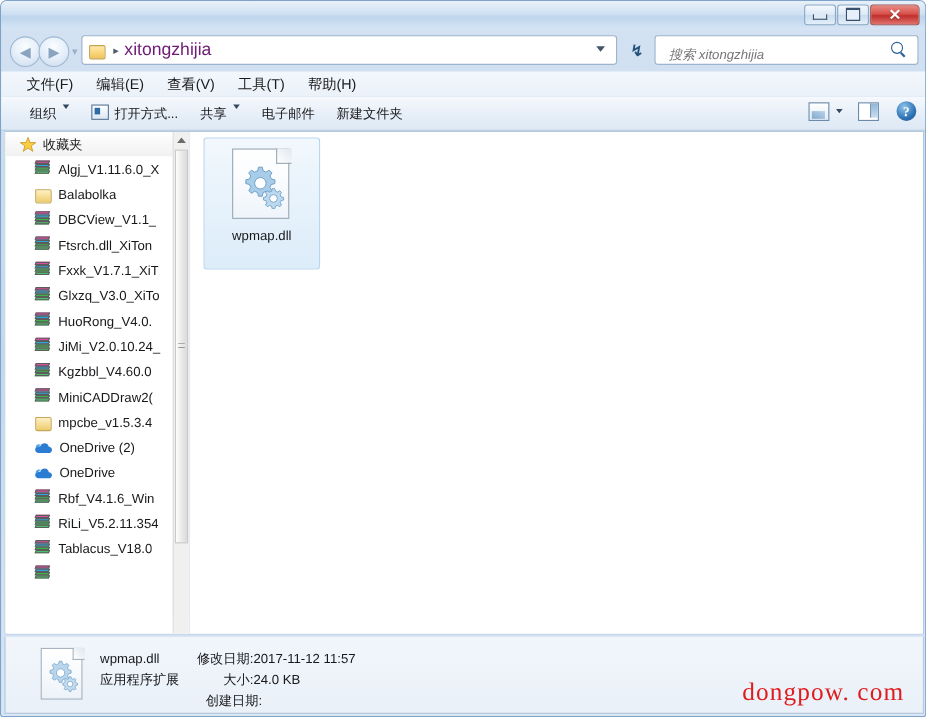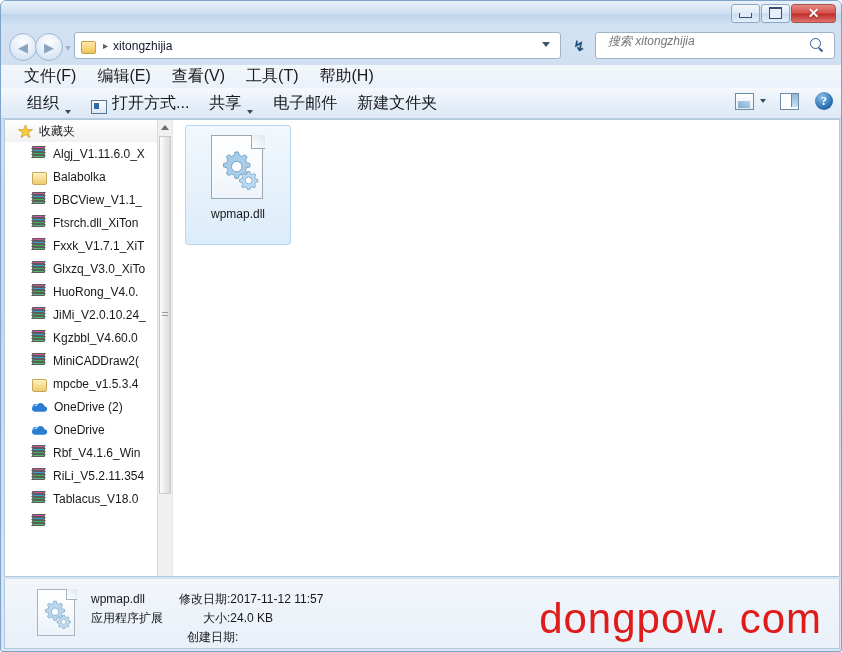--- a/index.html
+++ b/index.html
@@ -107,21 +107,21 @@
   }
   .addr-folder-icon .fbody {
     position: absolute; left: 1px; top: 2px;
     width: 13px; height: 11px;
     background: linear-gradient(to bottom, #ffe9a8 0%, #f8d477 60%, #edc25c 100%);
     border: 1px solid #c6a24a;
     border-radius: 1px 2px 2px 2px;
   }
   .addr-sep { color: #4a5a6b; font-size: 10px; margin: 0 5px 0 7px; }
   .addr-text {
-    font-size: 12px; color: #0f172a;
+    font-size: 16px; color: #701a75;
   }
   .addr-drop {
     position: absolute; right: 10px; top: 9px;
     width: 0; height: 0;
     border-left: 4px solid transparent;
     border-right: 4px solid transparent;
     border-top: 5px solid #42546a;
   }
   #refreshbtn {
     position: absolute; left: 566px; top: 7px;
@@ -129,21 +129,21 @@
     display: flex; align-items: center; justify-content: center;
     color: #23527c; font-size: 14px; font-weight: bold;
   }
   #searchbox {
     position: absolute; left: 594px; top: 5px;
     width: 240px; height: 27px;
     box-sizing: border-box;
     background: #ffffff;
     border: 1px solid #9cb4cc;
     border-radius: 3px;
-    display: flex; align-items: flex-start;
+    display: flex; align-items: flex-end;
   }
   #searchinput {
     border: none; outline: none;
     background: transparent;
     margin-left: 10px;
     width: 195px;
     font-size: 12px;
     font-style: italic;
     color: #5b6b7d;
     font-family: "Liberation Sans", sans-serif;
@@ -168,37 +168,37 @@
 
   
   #menubar {
     position: absolute; left: 0; top: 64px;
     width: 842px; height: 23px;
     background: linear-gradient(to bottom, #f3f7fc 0%, #eaf1f9 100%);
     display: flex; align-items: center;
     border-bottom: 1px solid #cddbea;
   }
   .menuitem {
-    font-size: 16px; color: #1a1a1a;
+    font-size: 13px; color: #1a1a1a;
     padding: 2px 9px;
     margin-left: 3px;
   }
   #menubar .menuitem:first-child { margin-left: 14px; }
 
   
   #toolbar {
     position: absolute; left: 0; top: 87px;
     width: 842px; height: 30px;
     background: linear-gradient(to bottom, #f6f9fd 0%, #e7eff8 50%, #dde9f5 100%);
     border-bottom: 1px solid #b9cde2;
     display: flex; align-items: center;
   }
   .tbitem {
-    display: flex; align-items: flex-end;
-    font-size: 16px; color: #17181a;
+    display: flex; align-items: flex-start;
+    font-size: 12px; color: #17181a;
     padding: 3px 8px;
     margin-right: 4px;
   }
   #toolbar .tbitem:first-child { margin-left: 18px; }
   .tb-caret {
     width: 0; height: 0;
     border-left: 3.5px solid transparent;
     border-right: 3.5px solid transparent;
     border-top: 4.5px solid #34495e;
     margin-left: 6px;
@@ -457,22 +457,22 @@
   .st-row { display: flex; white-space: nowrap; }
   .st-name { font-weight: normal; min-width: 80px; }
   .st-key { margin-left: 8px; }
   .st-val { }
   .st-type { min-width: 80px; }
   .st-row2 .st-key { margin-left: 32px; }
   .st-row3 { padding-left: 88px; flex-direction: column; }
 
   #watermark {
     position: absolute; right: 17px; bottom: 8px;
-    font-family: Liberation Sans, sans-serif;
-    font-size: 42px;
+    font-family: Liberation Serif, serif;
+    font-size: 23px;
     color: #e01b1b;
     letter-spacing: 1px;
     line-height: 1;
   }
 </style>
 </head>
 <body>
 
 <div id="window">
 

